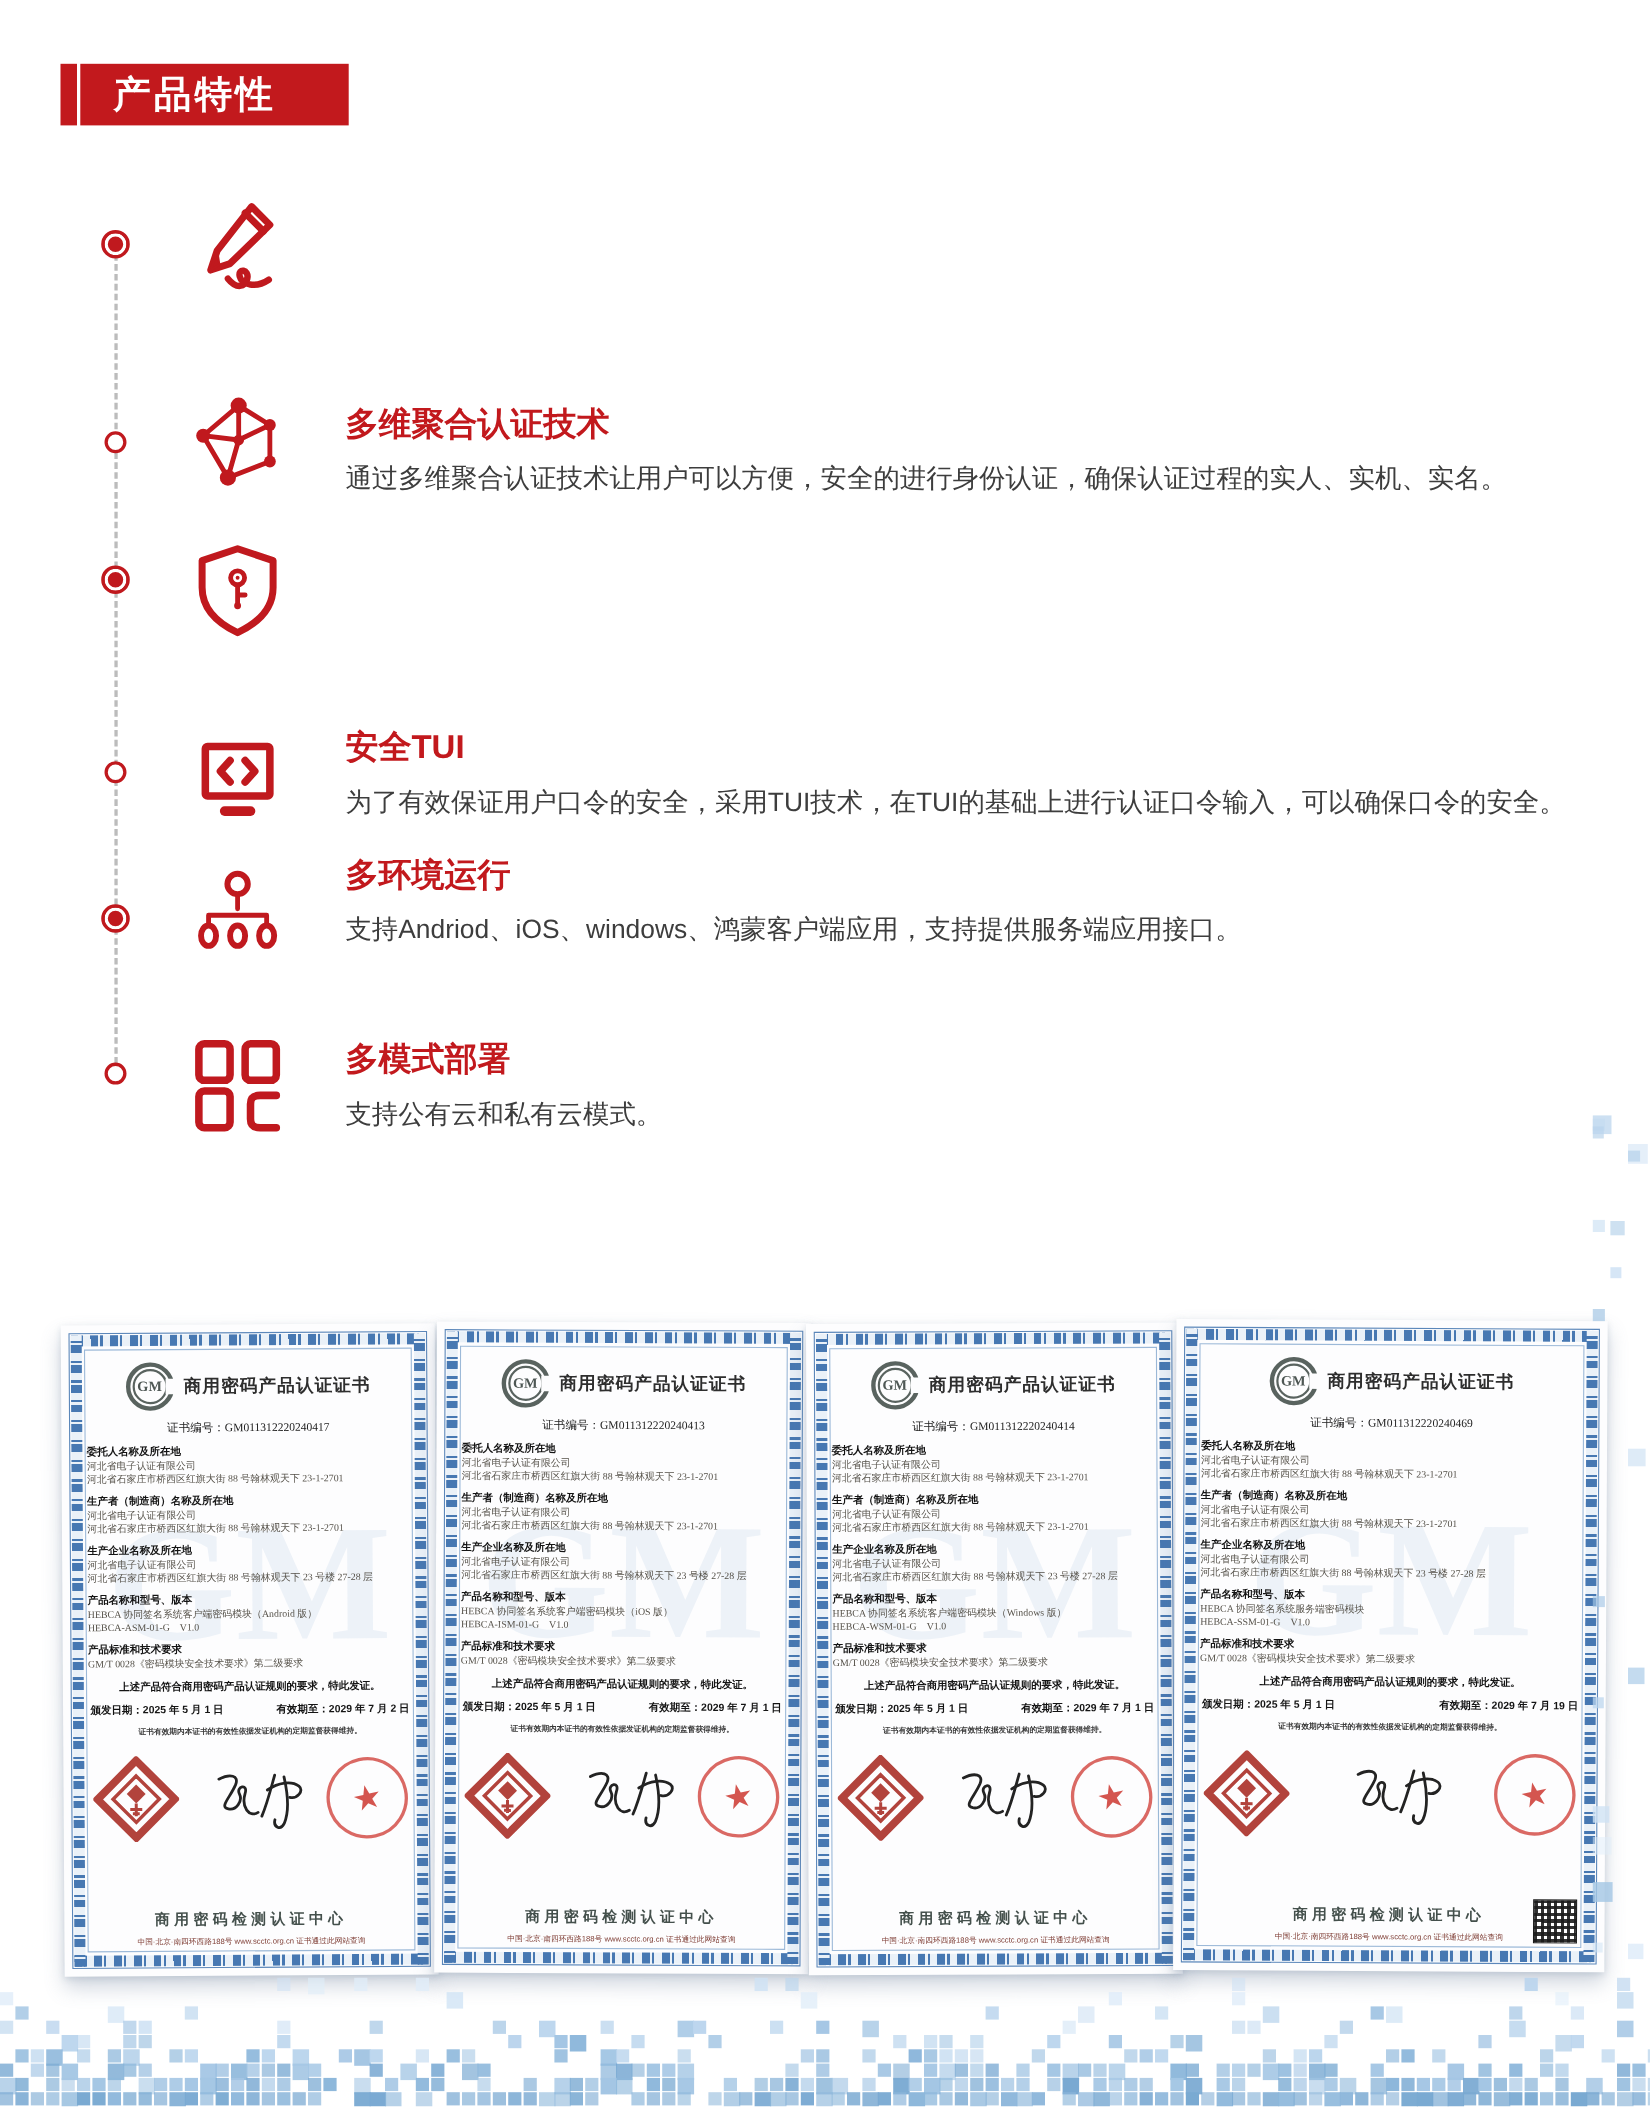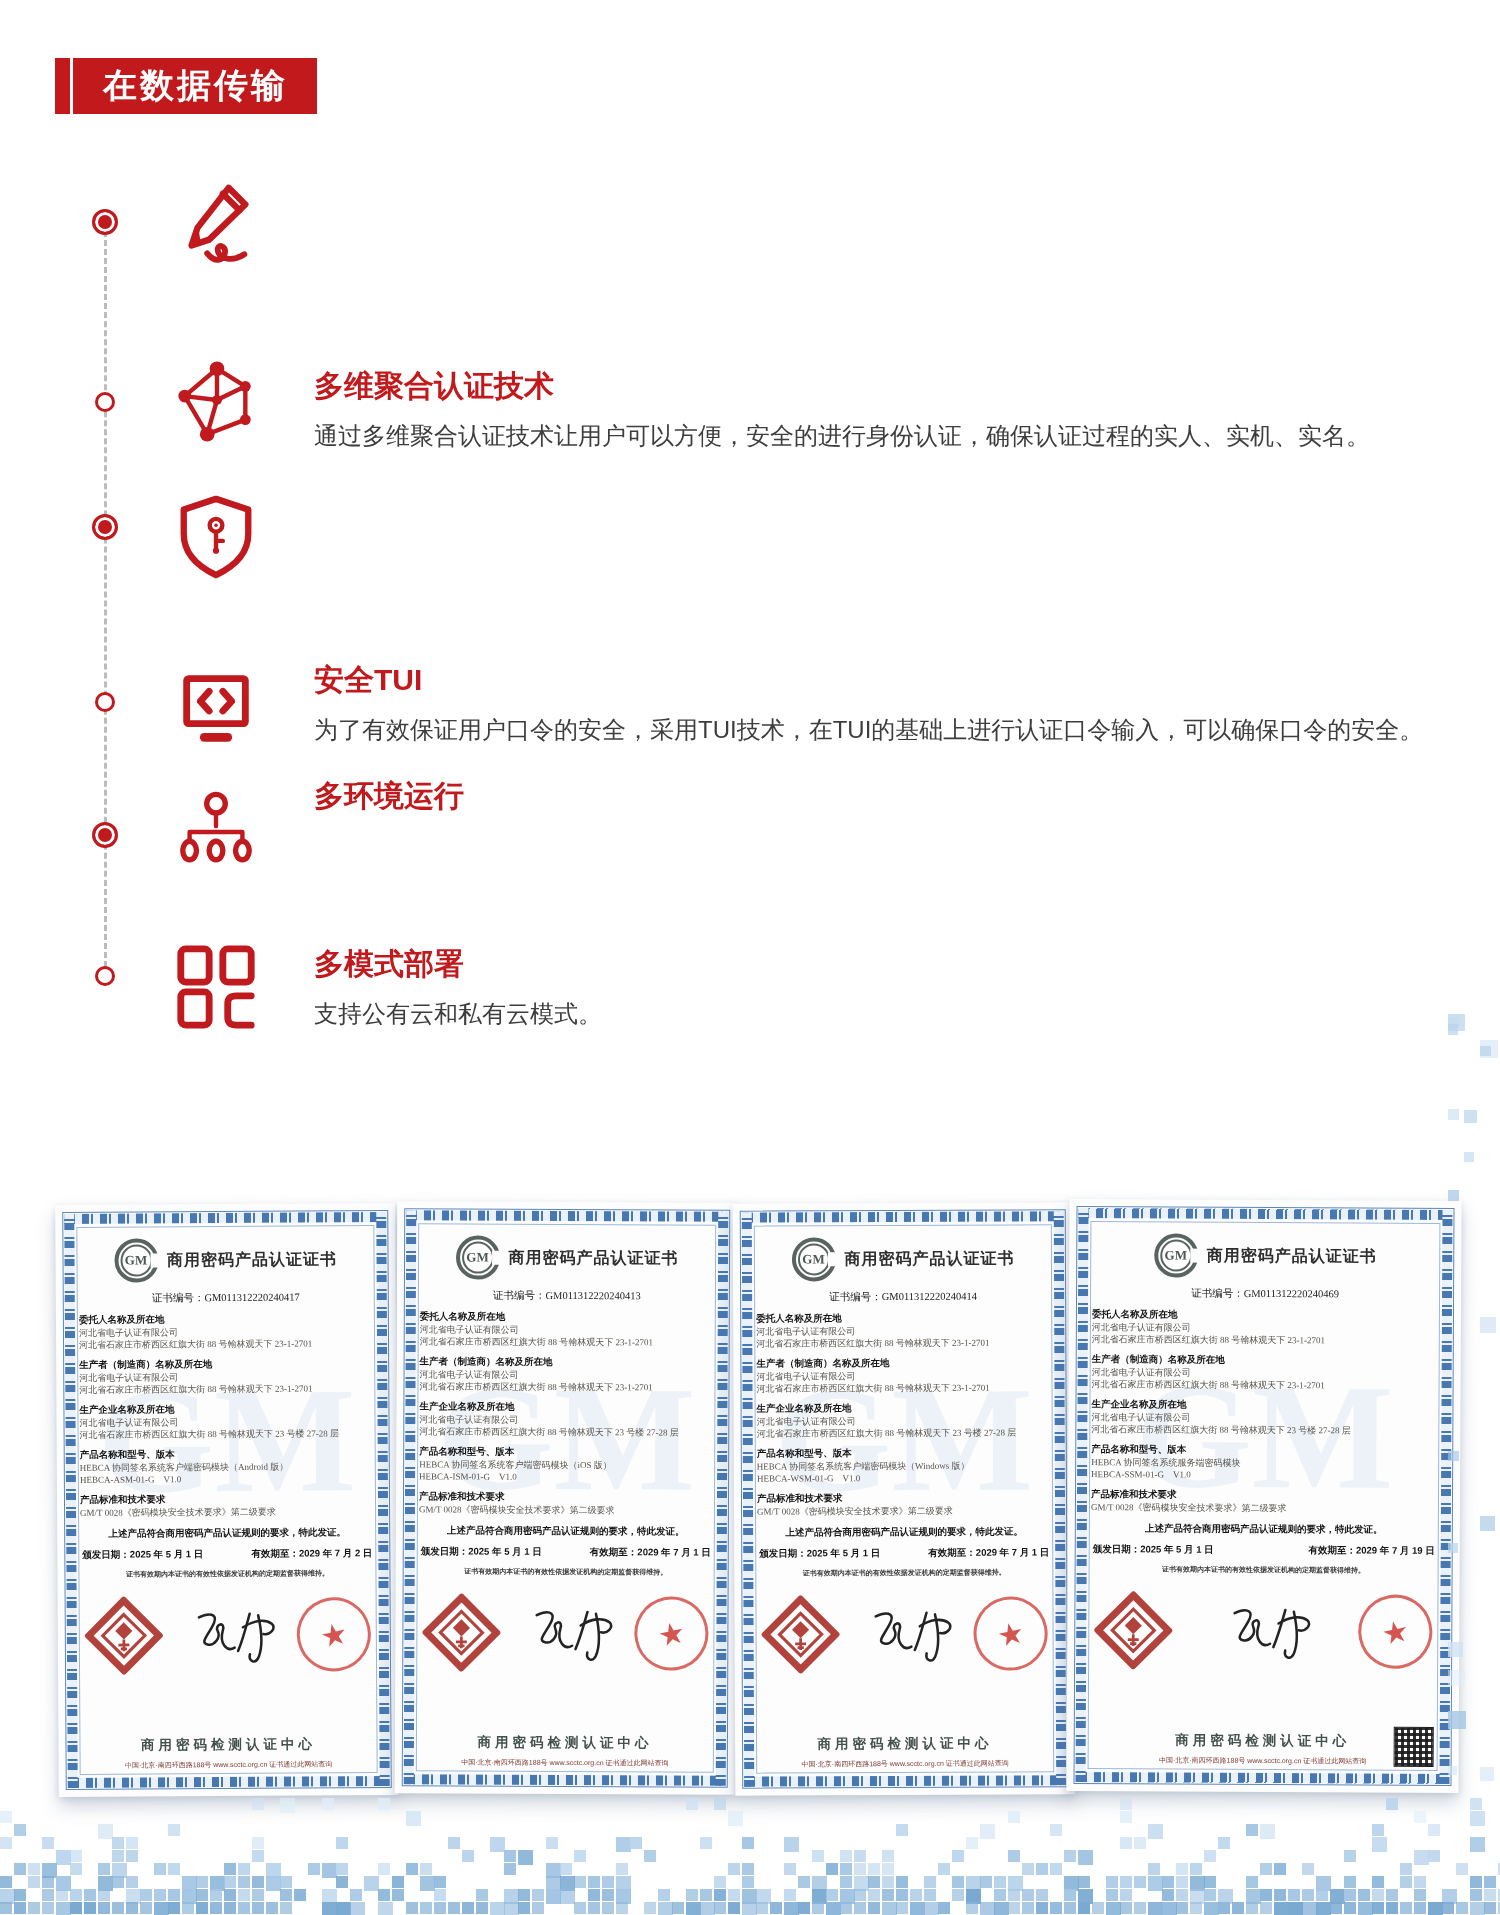--- a/index.html
+++ b/index.html
@@ -79,21 +79,21 @@
 
   .px{position:absolute;}
 </style>
 </head>
 <body>
 
 <div id="page">
 
   <div class="hdr-bar"></div>
   <div class="hdr-banner">
-    <span>在数据传输</span>
+    <span>产品特性</span>
   </div>
 
   <div class="tl-line"></div>
   <span class="tl-node filled" style="top:209px"></span>
   <span class="tl-node hollow" style="top:392px"></span>
   <span class="tl-node filled" style="top:514px"></span>
   <span class="tl-node hollow" style="top:692px"></span>
   <span class="tl-node filled" style="top:822px"></span>
   <span class="tl-node hollow" style="top:966px"></span>
 
@@ -156,20 +156,21 @@
     <div class="f-desc">通过多维聚合认证技术让用户可以方便，安全的进行身份认证，确保认证过程的实人、实机、实名。</div>
   </div>
   <div class="feature" style="top:490px">
   </div>
   <div class="feature" style="top:662px">
     <div class="f-title">安全TUI</div>
     <div class="f-desc">为了有效保证用户口令的安全，采用TUI技术，在TUI的基础上进行认证口令输入，可以确保口令的安全。</div>
   </div>
   <div class="feature" style="top:778px">
     <div class="f-title">多环境运行</div>
+    <div class="f-desc">支持Andriod、iOS、windows、鸿蒙客户端应用，支持提供服务端应用接口。</div>
   </div>
   <div class="feature" style="top:946px">
     <div class="f-title">多模式部署</div>
     <div class="f-desc">支持公有云和私有云模式。</div>
   </div>
 
   <div class="certs-row">
       <div class="cert-card" style="left: 57px; top: 4px; width: 340px; transform: rotate(-0.35deg);">
     <div class="cert-outline"></div>
     <div class="m-edge m-top"></div>

